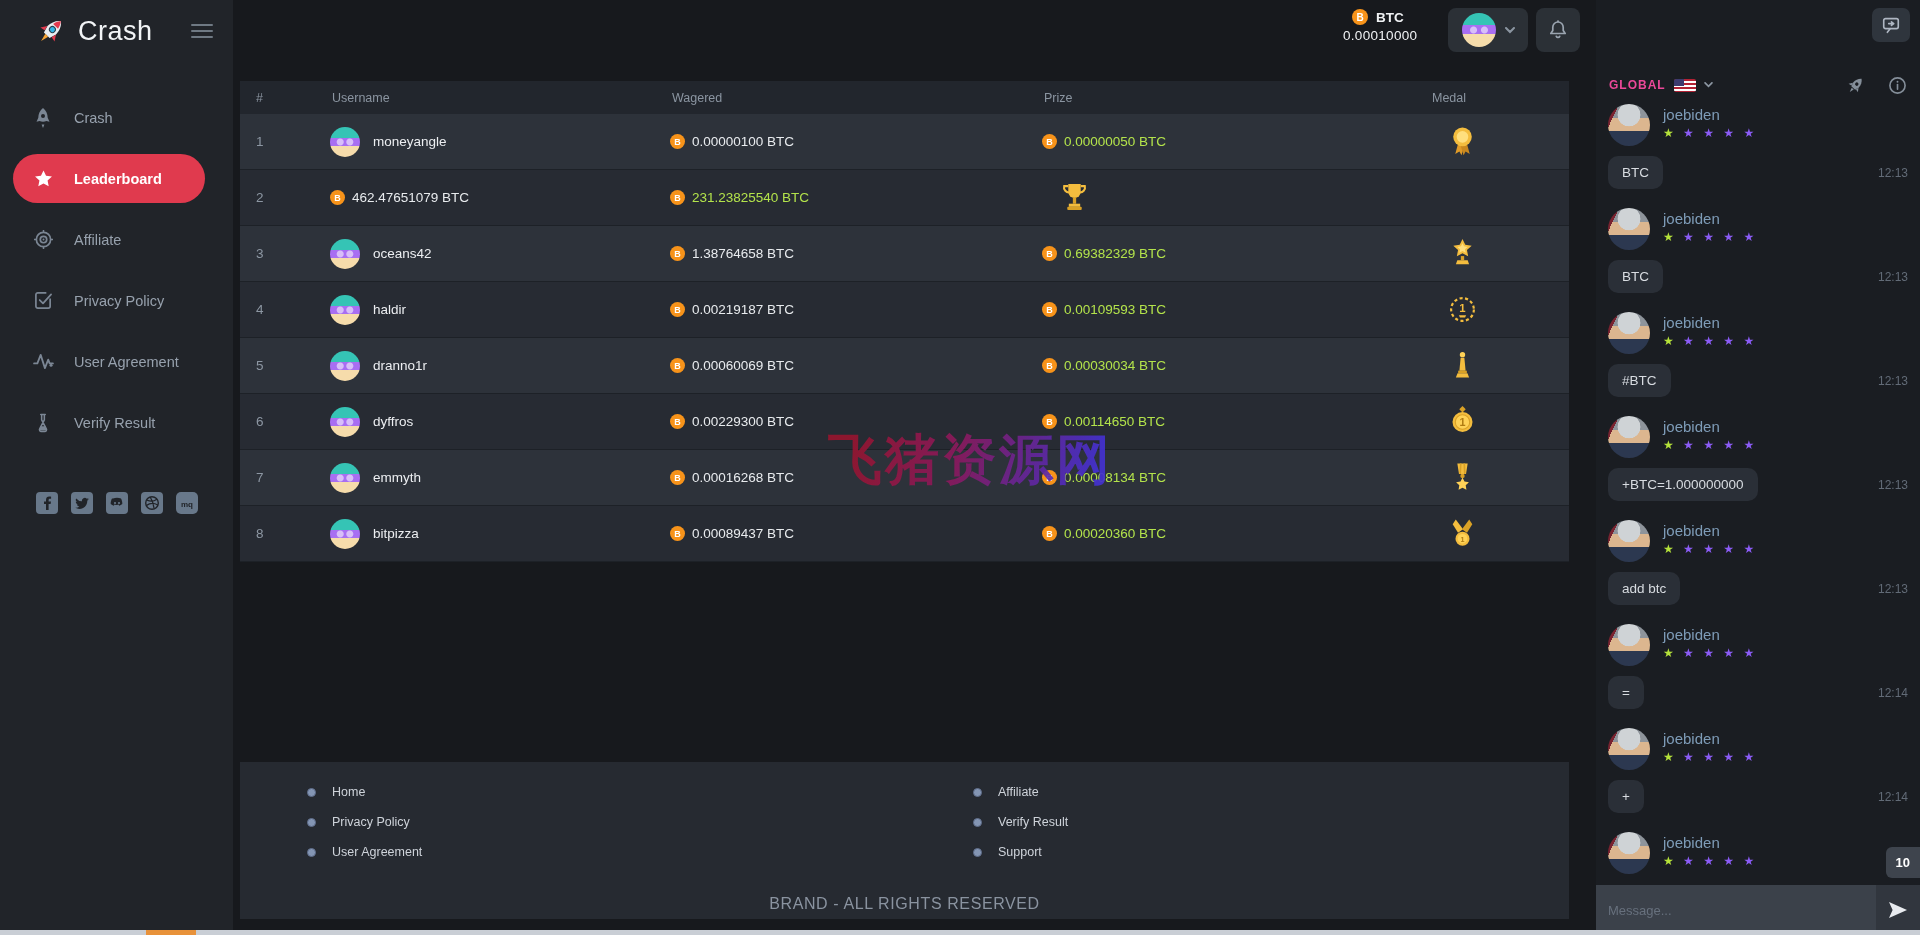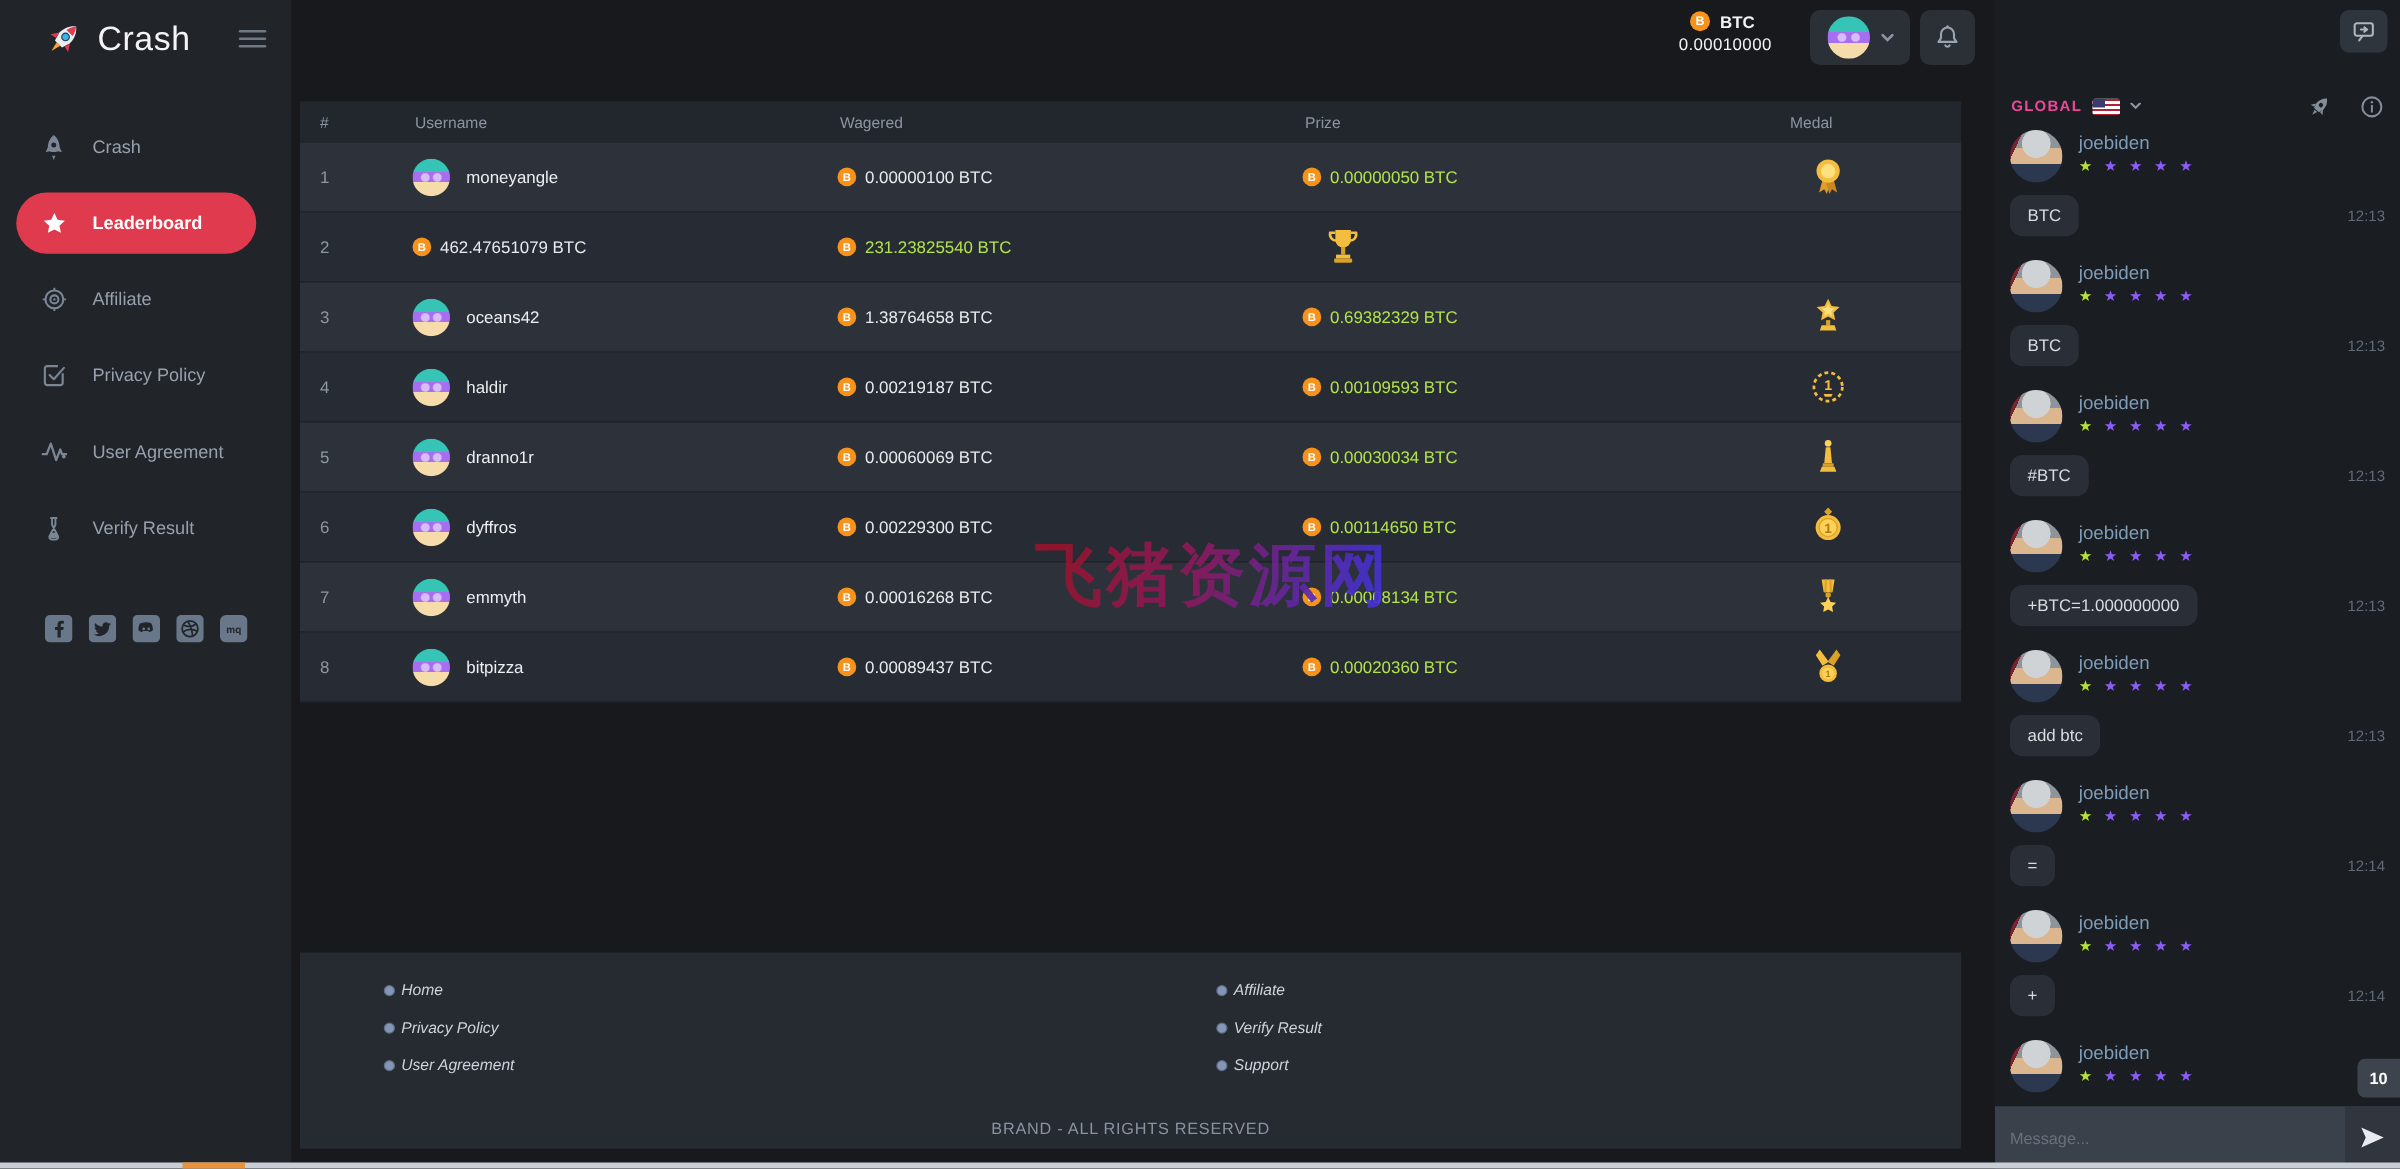--- a/index.html
+++ b/index.html
@@ -50,23 +50,23 @@
   .cell-user { display:flex; align-items:center; gap:13px; color:#eceef1; }
   .cell-amt { display:flex; align-items:center; gap:7px; color:#e8ebee; }
   .cell-amt.prize { color:#b3e34b; }
   .cell-medal { display:flex; justify-content:center; width:64px; }
   .cell-medal svg { width:27px; height:31px; }
 
   
   #footer { position:absolute; left:240px; top:762px; width:1329px; height:157px; background:#262a31; z-index:2; }
   .fcol { position:absolute; top:21px; }
   .fcol.left { left:67px; } .fcol.right { left:733px; }
-  .flink { display:flex; align-items:center; gap:5px; height:18px; margin-bottom:12px; color:#ced3da; font-size:12.5px; cursor:pointer;font-style:italic; }
+  .flink { display:flex; align-items:center; gap:16px; height:18px; margin-bottom:12px; color:#ced3da; font-size:12.5px; cursor:pointer; }
   .fdot { width:9px; height:9px; border-radius:50%; background:#8496b4; border:1px solid #5f6e8b; flex:none; }
-  #copyright { position:absolute; left:0; right:0; top:133px; text-align:center; color:#8a93a0; font-size:13px; letter-spacing:.6px; }
+  #copyright { position:absolute; left:0; right:0; top:133px; text-align:center; color:#8a93a0; font-size:16px; letter-spacing:.6px; }
 
   
   #chat { position:absolute; right:0; top:0; width:324px; height:100%; background:#1a1d22; z-index:5; }
   #chat-toggle { position:absolute; top:8px; right:10px; width:38px; height:34px; background:#2f353d; border-radius:7px; display:flex; align-items:center; justify-content:center; cursor:pointer; }
   #chat-head { position:absolute; top:72px; left:13px; right:13px; height:26px; display:flex; align-items:center; gap:8px; }
   #chan-label { color:#ec4899; font-size:12px; letter-spacing:1px; font-weight:bold; }
   .flag { position:relative; width:22px; height:13px; border-radius:2px; overflow:hidden;
     background:repeating-linear-gradient(180deg,#b22234 0 2px,#ffffff 2px 4px); flex:none; cursor:pointer; }
   .flag::after { content:""; position:absolute; left:0; top:0; width:10px; height:7px; background:#3c3b6e; }
   .chev { width:10px; height:7px; }

